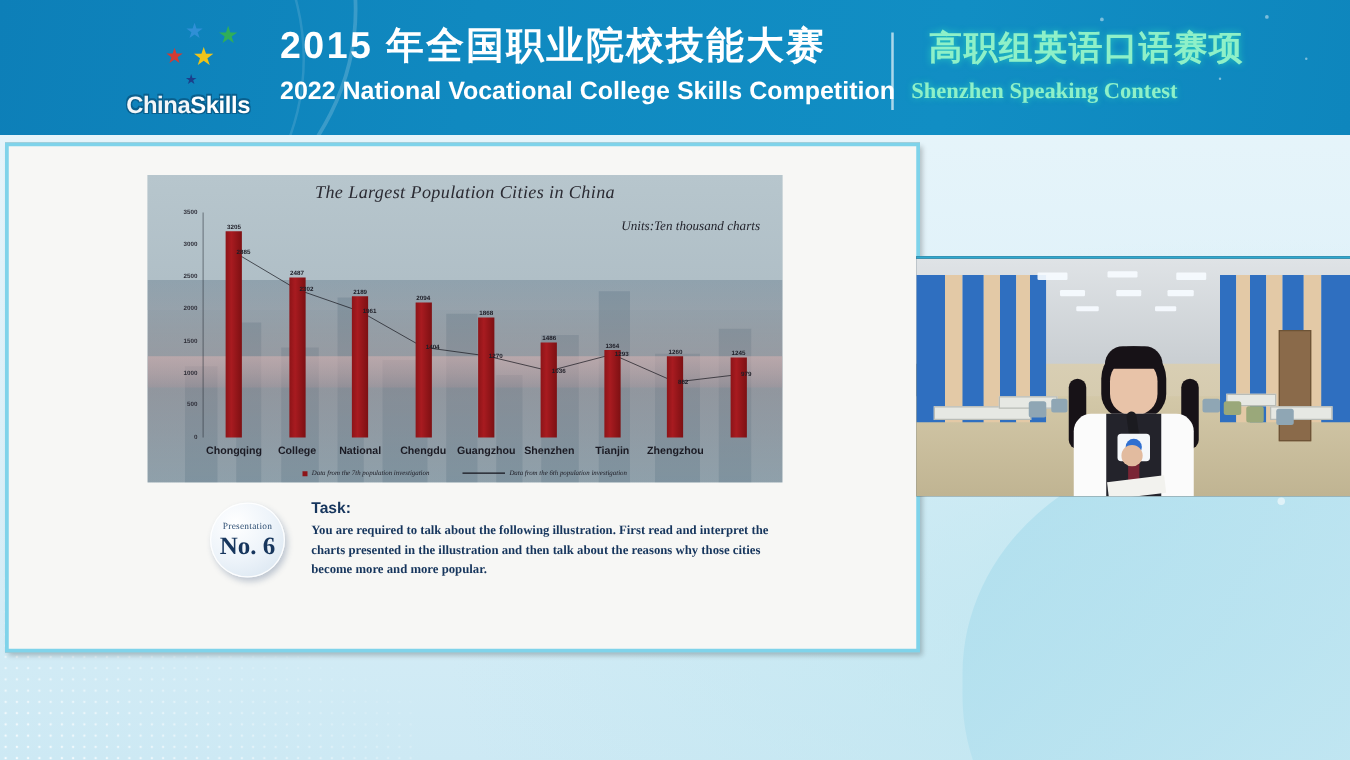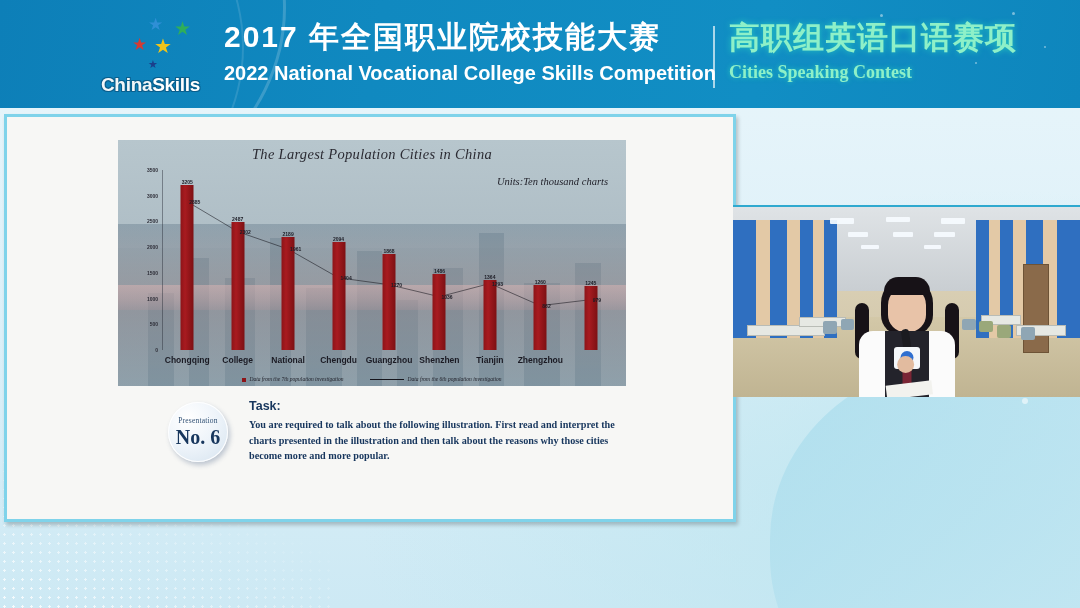--- a/index.html
+++ b/index.html
@@ -63,22 +63,23 @@
     font-size:30px;letter-spacing:2px;line-height:34px;white-space:nowrap;
   }
   #t-en{
     font-family:"Liberation Sans", sans-serif;font-weight:bold;color:#ffffff;
     font-size:20px;line-height:26px;margin-top:6px;white-space:nowrap;
   }
   #divider{position:absolute;left:713px;top:26px;width:2px;height:62px;background:rgba(255,255,255,.65);}
   #sub-zone{position:absolute;left:729px;top:22px;width:330px;}
   #s-cn{
     font-family:"Liberation Sans", sans-serif;font-weight:bold;
-    font-size:31px;line-height:32px;letter-spacing:1px;color:#8ef0c8;white-space:nowrap;
+    font-size:27px;line-height:32px;letter-spacing:1px;color:#8ef0c8;white-space:nowrap;
     text-shadow:0 0 6px rgba(60,255,190,.55);
+    margin-left:14px;
   }
   #s-en{
     font-family:"Liberation Serif", serif;font-weight:bold;
     font-size:18px;line-height:24px;margin-top:6px;color:#8ef0c8;white-space:nowrap;
     text-shadow:0 0 5px rgba(60,255,190,.5);
   }
 
   
   #slide{
     position:absolute;left:4px;top:114px;width:730px;height:406px;
@@ -231,27 +232,27 @@
       <span class="st" style="left:6px;top:18px;color:#d33b33;">★</span>
       <span class="st" style="left:28px;top:20px;color:#f0c419;font-size:20px;">★</span>
       <span class="st" style="left:22px;top:38px;color:#1b3f8b;font-size:11px;">★</span>
     </div>
     <div class="wordmark">
       <b>China</b><b>Skills</b>
     </div>
   </div>
 
   <div id="title-zone">
-    <div id="t-cn">2017 年全国职业院校技能大赛</div>
+    <div id="t-cn">2015 年全国职业院校技能大赛</div>
     <div id="t-en">2022 National Vocational College Skills Competition</div>
   </div>
   <div id="divider"></div>
   <div id="sub-zone">
     <div id="s-cn">高职组英语口语赛项</div>
-    <div id="s-en">Cities Speaking Contest</div>
+    <div id="s-en">Shenzhen Speaking Contest</div>
   </div>
 </div>
 
 <div id="slide">
 
   <div id="chartbox">
     <div class="sky"></div>
     <div class="skyline">
       <i style="left:6%;width:5%;height:38%;"></i>
       <i style="left:14%;width:4%;height:52%;"></i>

